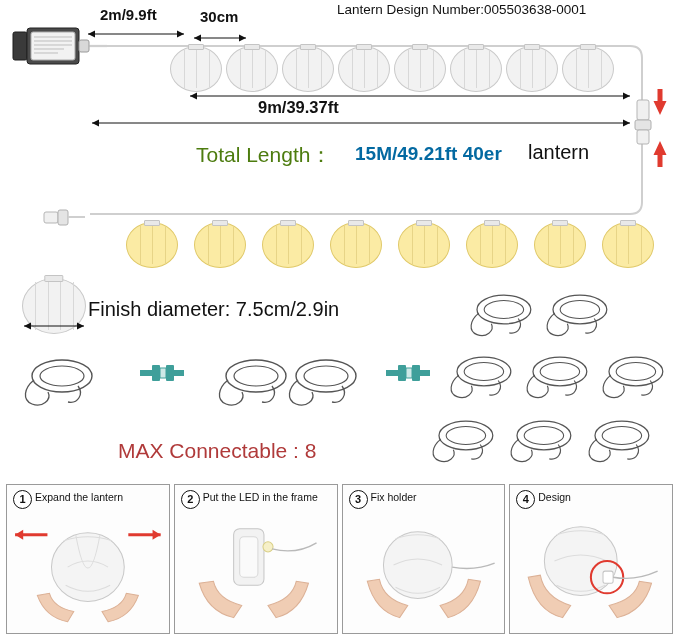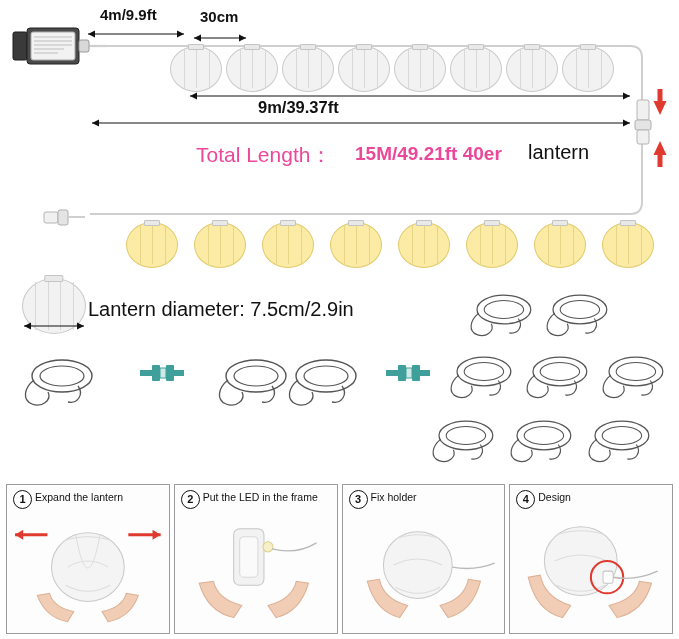--- a/index.html
+++ b/index.html
@@ -43,28 +43,28 @@
   }
   .lbl-12m {
     left: 258px; top: 98px;
     font-size: 16.5px;
     font-weight: bold;
     color: #111;
   }
   .lbl-total {
     left: 196px; top: 141px;
     font-size: 21px;
-    color: #ec4899;
+    color: #4d7c0f;
     white-space: nowrap;
   }
   .lbl-total-val {
     left: 355px; top: 143px;
     font-size: 19px;
     font-weight: bold;
-    color: #ec4899;
+    color: #0369a1;
     white-space: nowrap;
   }
   .lbl-total-lanterns {
     left: 528px; top: 141px;
     font-size: 20px;
     color: #111;
     white-space: nowrap;
   }
   .lbl-diameter {
     left: 88px; top: 298px;
@@ -153,37 +153,38 @@
     white-space: nowrap;
     z-index: 5;
   }
   .arrow-red { position: absolute; }
 </style>
 </head>
 <body>
 
 <div class="stage">
 
+  <div class="abs design-num">Lantern Design Number:005503638-0001</div>
 
   <div class="abs" style="left:12px; top:24px;">
     <svg width="96" height="46" viewBox="0 0 96 46">
       <rect x="1" y="8" width="14" height="28" rx="2" fill="#3a3a3a" stroke="#1d1d1d"></rect>
       <rect x="15" y="4" width="52" height="36" rx="3" fill="#4a4a4a" stroke="#222"></rect>
       <rect x="19" y="8" width="44" height="28" rx="2" fill="#f2f2f2" stroke="#aaa"></rect>
       <line x1="22" y1="13" x2="60" y2="13" stroke="#bdbdbd" stroke-width="1"></line>
       <line x1="22" y1="17" x2="60" y2="17" stroke="#bdbdbd" stroke-width="1"></line>
       <line x1="22" y1="21" x2="60" y2="21" stroke="#bdbdbd" stroke-width="1"></line>
       <line x1="22" y1="25" x2="52" y2="25" stroke="#bdbdbd" stroke-width="1"></line>
       <line x1="22" y1="29" x2="46" y2="29" stroke="#bdbdbd" stroke-width="1"></line>
       <rect x="67" y="16" width="10" height="12" rx="2" fill="#d8d8d8" stroke="#9a9a9a"></rect>
       <path d="M77 22 C84 22, 88 22, 95 22" stroke="#bdbdbd" stroke-width="2.2" fill="none"></path>
     </svg>
   </div>
 
-  <div class="abs lbl-3m">4m/9.9ft</div>
+  <div class="abs lbl-3m">2m/9.9ft</div>
   <div class="abs" style="left:84px; top:26px;">
     <svg width="104" height="12" viewBox="0 0 104 12">
       <line x1="4" y1="6" x2="100" y2="6" stroke="#111" stroke-width="1"></line>
       <path d="M4 6 L11 2.5 L11 9.5 Z" fill="#111"></path>
       <path d="M100 6 L93 2.5 L93 9.5 Z" fill="#111"></path>
     </svg>
   </div>
 
   <div class="abs lbl-30cm">30cm</div>
   <div class="abs" style="left:190px; top:30px;">
@@ -356,21 +357,21 @@
     <span class="rib rib-w" style="left:60%;"></span>
       <span class="rib rib-w" style="left:80%;"></span>
   </div>
   <div class="abs" style="left:20px; top:318px;">
     <svg width="68" height="12" viewBox="0 0 68 12">
       <line x1="4" y1="6" x2="64" y2="6" stroke="#111" stroke-width="1"></line>
       <path d="M4 6 L11 2.5 L11 9.5 Z" fill="#111"></path>
       <path d="M64 6 L57 2.5 L57 9.5 Z" fill="#111"></path>
     </svg>
   </div>
-  <div class="abs lbl-diameter">Lantern diameter: 7.5cm/2.9in</div>
+  <div class="abs lbl-diameter">Finish diameter: 7.5cm/2.9in</div>
 
   <div class="abs coil" style="left:18px; top:352px;">
     <svg width="86" height="58" viewBox="0 0 86 58">
       <ellipse cx="44" cy="24" rx="30" ry="16" fill="none" stroke="#555" stroke-width="1.4"></ellipse>
       <ellipse cx="44" cy="24" rx="22" ry="10" fill="none" stroke="#555" stroke-width="1.2"></ellipse>
       <path d="M16 28 C6 36, 4 48, 14 52 C24 56, 34 48, 30 40" fill="none" stroke="#555" stroke-width="1.3"></path>
       <path d="M60 34 C66 42, 60 52, 50 50" fill="none" stroke="#555" stroke-width="1.3"></path>
     </svg>
   </div>
 
@@ -471,20 +472,21 @@
   </div>
   <div class="abs coil" style="left:582px; top:414px;">
     <svg width="78" height="52" viewBox="0 0 86 58">
       <ellipse cx="44" cy="24" rx="30" ry="16" fill="none" stroke="#555" stroke-width="1.4"></ellipse>
       <ellipse cx="44" cy="24" rx="22" ry="10" fill="none" stroke="#555" stroke-width="1.2"></ellipse>
       <path d="M16 28 C6 36, 4 48, 14 52 C24 56, 34 48, 30 40" fill="none" stroke="#555" stroke-width="1.3"></path>
       <path d="M60 34 C66 42, 60 52, 50 50" fill="none" stroke="#555" stroke-width="1.3"></path>
     </svg>
   </div>
 
+  <div class="abs lbl-max">MAX Connectable : 8</div>
 
   <div class="steps">
 
     <div class="step">
       <div class="step-badge">1</div>
       <div class="step-title">Expand the lantern</div>
       <svg width="100%" height="150" viewBox="0 0 160 150" preserveAspectRatio="xMidYMid slice">
         <rect x="0" y="0" width="160" height="150" fill="#fdfdfd"></rect>
         <ellipse cx="80" cy="82" rx="36" ry="34" fill="#f4f4f4" stroke="#c8c8c8"></ellipse>
         <path d="M56 56 Q80 48 104 56" fill="none" stroke="#dcdcdc"></path>

